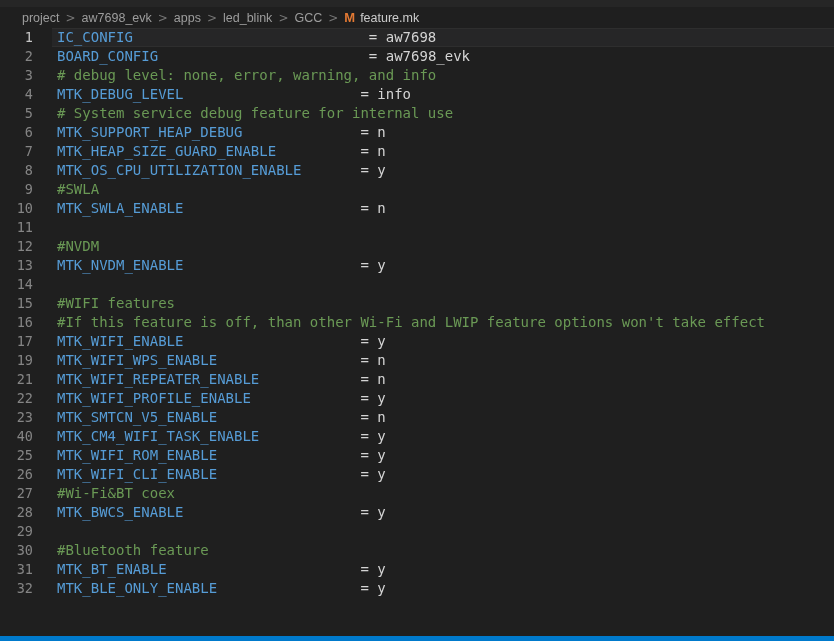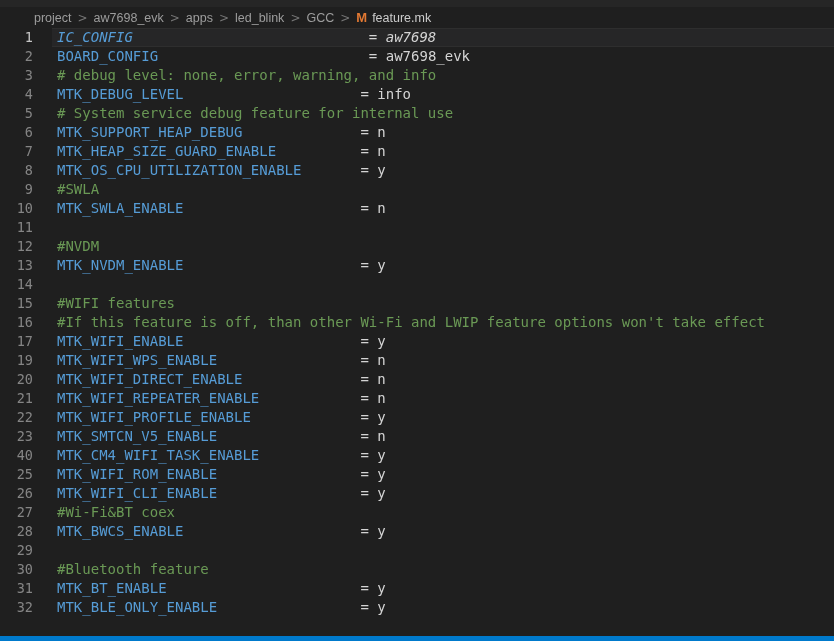--- a/index.html
+++ b/index.html
@@ -12,42 +12,41 @@
   html,body{width:834px; height:641px; overflow:hidden;}
   body{
     background:var(--bg);
     font-family:"DejaVu Sans Mono", monospace;
     position:relative;
   }
   .tabstrip{height:7px; background:var(--tabstrip); width:100%;}
   .breadcrumbs{
     height:21px; display:flex; align-items:center; padding-left:22px;
     font-family:"Liberation Sans", sans-serif; font-size:12.5px;
-    color:var(--crumb); background:var(--bg); white-space:nowrap;margin-left:12px;
+    color:var(--crumb); background:var(--bg); white-space:nowrap;
   }
   .crumb{cursor:pointer;}
   .sep{margin:0 6px; color:var(--sep); font-size:12px; font-family:"DejaVu Sans", sans-serif;}
   .crumb-file{display:flex; align-items:center; color:var(--crumb-file); cursor:pointer;}
   .m-icon{
     color:var(--micon); font-weight:700; font-size:13px; margin-right:5px;
     font-family:"Liberation Sans", sans-serif; line-height:1;
   }
   .editor{width:100%;}
   .line{display:flex; height:19px; line-height:19px; font-size:14px; white-space:pre; cursor:text;}
   .ln{
     width:33px; flex-shrink:0; text-align:right; color:var(--ln);
     font-size:13.5px; user-select:none; cursor:default;
   }
   .gap{width:19px; flex-shrink:0;}
   .code{flex:1; padding-left:5px; overflow:hidden;}
   .line.active .ln{color:var(--ln-active);}
   .line.active .code{
     background:var(--hl);
     box-shadow:inset 0 1px 0 var(--hl-border), inset 0 -1px 0 var(--hl-border);
-    font-style:italic;
   }
   .tok-var{color:var(--var);}
   .tok-val{color:var(--val);}
   .tok-cmt{color:var(--cmt);}
   .statusbar{
     position:absolute; left:0; right:0; bottom:0; height:5px;
     background:var(--status);
   }
 </style>
 </head>
@@ -85,21 +84,20 @@
     <div class="line"><span class="ln">9</span><span class="gap"></span><span class="code"><span class="tok-cmt">#SWLA</span></span></div>
     <div class="line"><span class="ln">10</span><span class="gap"></span><span class="code"><span class="tok-var">MTK_SWLA_ENABLE</span><span class="tok-val">                     = n</span></span></div>
     <div class="line"><span class="ln">11</span><span class="gap"></span><span class="code"></span></div>
     <div class="line"><span class="ln">12</span><span class="gap"></span><span class="code"><span class="tok-cmt">#NVDM</span></span></div>
     <div class="line"><span class="ln">13</span><span class="gap"></span><span class="code"><span class="tok-var">MTK_NVDM_ENABLE</span><span class="tok-val">                     = y</span></span></div>
     <div class="line"><span class="ln">14</span><span class="gap"></span><span class="code"></span></div>
     <div class="line"><span class="ln">15</span><span class="gap"></span><span class="code"><span class="tok-cmt">#WIFI features</span></span></div>
     <div class="line"><span class="ln">16</span><span class="gap"></span><span class="code"><span class="tok-cmt">#If this feature is off, than other Wi-Fi and LWIP feature options won't take effect</span></span></div>
     <div class="line"><span class="ln">17</span><span class="gap"></span><span class="code"><span class="tok-var">MTK_WIFI_ENABLE</span><span class="tok-val">                     = y</span></span></div>
     <div class="line"><span class="ln">19</span><span class="gap"></span><span class="code"><span class="tok-var">MTK_WIFI_WPS_ENABLE</span><span class="tok-val">                 = n</span></span></div>
-    <div class="line"><span class="ln">20</span><span class="gap"></span><span class="code"><span class="tok-var">MTK_WIFI_DIRECT_ENABLE</span><span class="tok-val">              = n</span></span></div>
     <div class="line"><span class="ln">21</span><span class="gap"></span><span class="code"><span class="tok-var">MTK_WIFI_REPEATER_ENABLE</span><span class="tok-val">            = n</span></span></div>
     <div class="line"><span class="ln">22</span><span class="gap"></span><span class="code"><span class="tok-var">MTK_WIFI_PROFILE_ENABLE</span><span class="tok-val">             = y</span></span></div>
     <div class="line"><span class="ln">23</span><span class="gap"></span><span class="code"><span class="tok-var">MTK_SMTCN_V5_ENABLE</span><span class="tok-val">                 = n</span></span></div>
     <div class="line"><span class="ln">40</span><span class="gap"></span><span class="code"><span class="tok-var">MTK_CM4_WIFI_TASK_ENABLE</span><span class="tok-val">            = y</span></span></div>
     <div class="line"><span class="ln">25</span><span class="gap"></span><span class="code"><span class="tok-var">MTK_WIFI_ROM_ENABLE</span><span class="tok-val">                 = y</span></span></div>
     <div class="line"><span class="ln">26</span><span class="gap"></span><span class="code"><span class="tok-var">MTK_WIFI_CLI_ENABLE</span><span class="tok-val">                 = y</span></span></div>
     <div class="line"><span class="ln">27</span><span class="gap"></span><span class="code"><span class="tok-cmt">#Wi-Fi&amp;BT coex</span></span></div>
     <div class="line"><span class="ln">28</span><span class="gap"></span><span class="code"><span class="tok-var">MTK_BWCS_ENABLE</span><span class="tok-val">                     = y</span></span></div>
     <div class="line"><span class="ln">29</span><span class="gap"></span><span class="code"></span></div>
     <div class="line"><span class="ln">30</span><span class="gap"></span><span class="code"><span class="tok-cmt">#Bluetooth feature</span></span></div>

